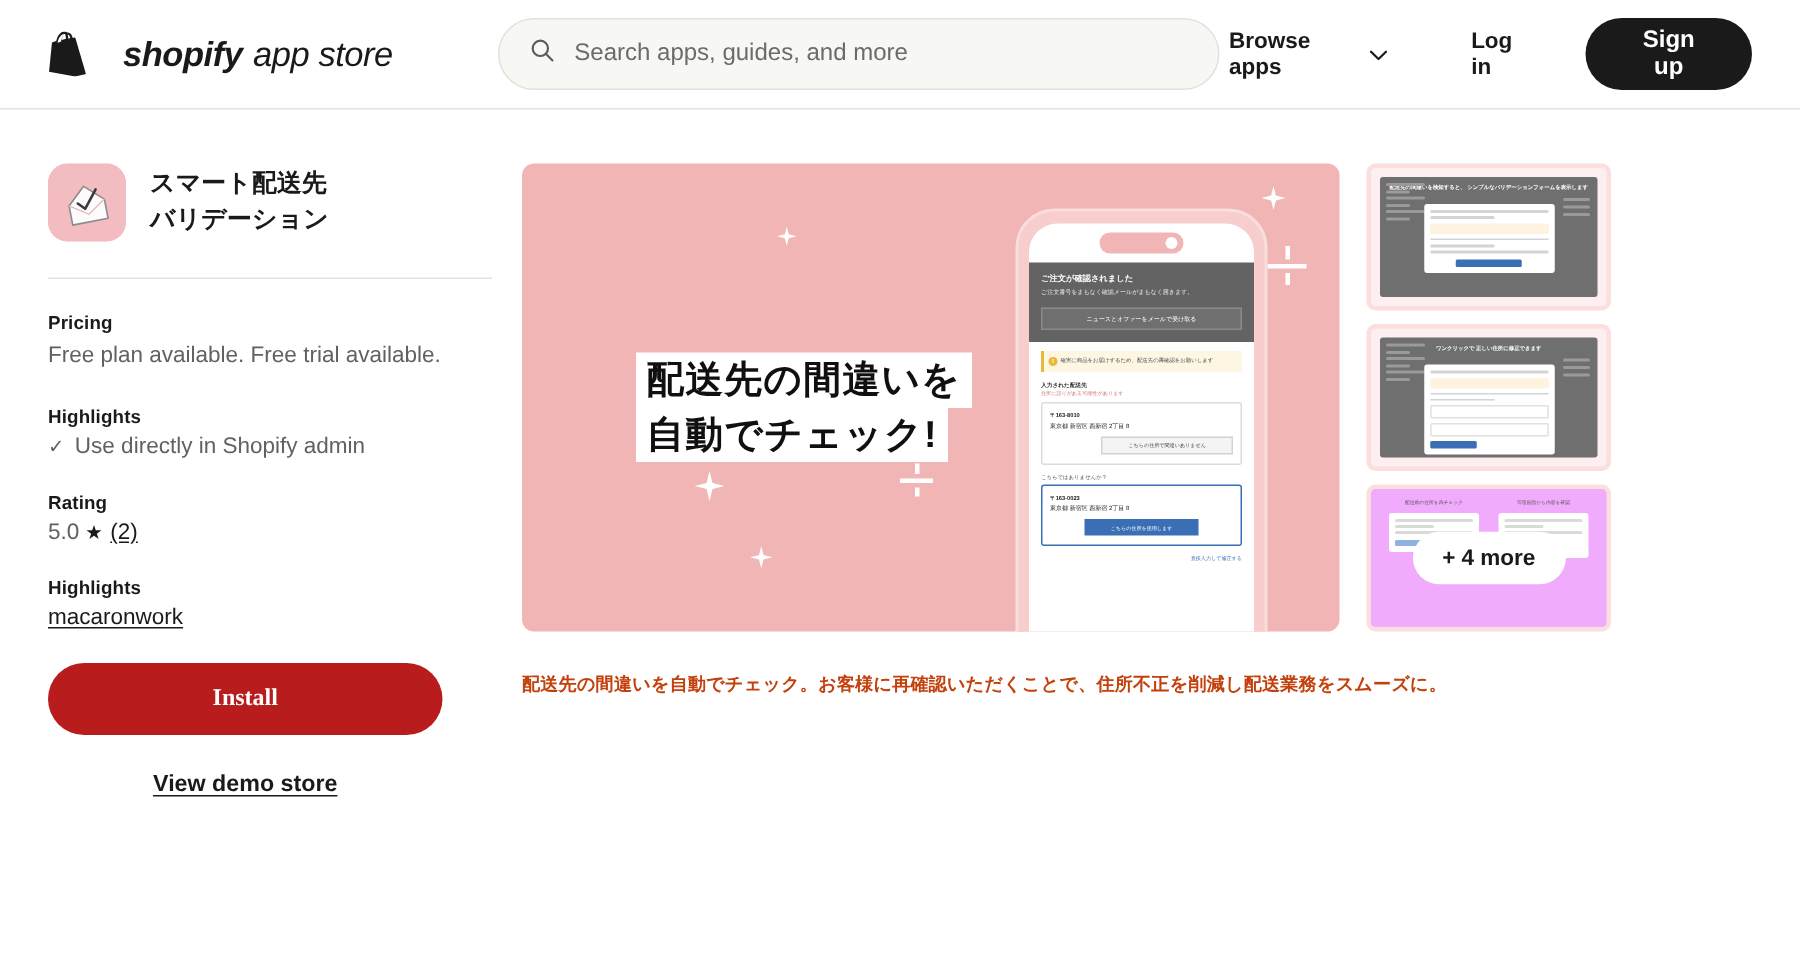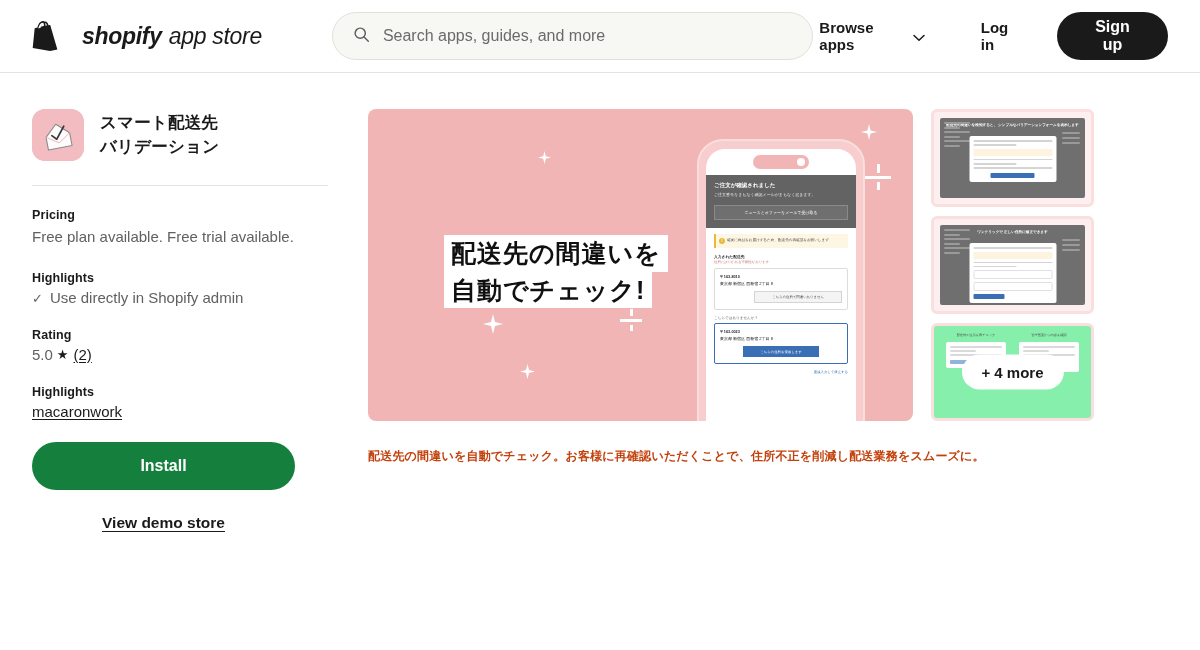--- a/index.html
+++ b/index.html
@@ -83,21 +83,21 @@
     font-size: 16px;
     font-weight: 600;
     font-family: "Liberation Sans", sans-serif;
     cursor: pointer;
   }
 
   
   .page {
     display: flex;
     padding: 36px 32px 0 32px;
-    gap: 40px;
+    gap: 20px;
     justify-content: space-between;
   }
 
   
   .sidebar { width: 296px; flex: 0 0 296px; }
   .app-id { display: flex; align-items: flex-start; gap: 16px; }
   .app-icon {
     width: 52px; height: 52px;
     border-radius: 13px;
     background: #f2bcc0;
@@ -147,27 +147,27 @@
     color: #1a1a1a;
     text-decoration: underline;
     text-underline-offset: 2px;
     cursor: pointer;
   }
   .btn-install {
     display: block;
     width: 263px;
     height: 48px;
     margin-top: 22px;
-    background: #15803d;
+    background: #b91c1c;
     color: #fff;
     border: none;
     border-radius: 24px;
     font-size: 16px;
     font-weight: 600;
-    font-family: Liberation Sans, sans-serif;
+    font-family: Liberation Serif, serif;
     cursor: pointer;
   }
   .demo-link {
     display: block;
     width: 263px;
     text-align: center;
     margin-top: 24px;
     font-size: 15.5px;
     font-weight: 700;
     color: #1a1a1a;
@@ -325,21 +325,21 @@
   .tg-modal .l { height: 1.6px; background: #d4d4d4; margin-bottom: 2.6px; border-radius: 1px; }
   .tg-modal .l.s { width: 55%; }
   .tg-modal .band { height: 7px; background: #fdf3df; margin: 3px 0; border-radius: 1px; }
   .tg-modal .box { height: 9px; border: 1px solid #e0e0e0; margin-bottom: 3px; border-radius: 1px; }
   .tg-modal .btn { height: 5px; width: 40%; background: #3a6fb5; border-radius: 1px; margin-top: 3px; }
   .tg-side {
     position: absolute; right: 5px; top: 14px; width: 18px;
   }
   .tg-side i { display: block; height: 2px; background: #9a9a9a; margin-bottom: 3px; border-radius: 1px; }
 
-  .thumb-pink { background: #86efac; }
+  .thumb-pink { background: #f0abfc; }
   .tp-card {
     position: absolute; top: 16px; width: 60px; background: #fff;
     border-radius: 2px; padding: 4px;
   }
   .tp-card.a { left: 12px; }
   .tp-card.b { right: 12px; top: 16px; }
   .tp-card .l { height: 1.6px; background: #dadada; margin-bottom: 2.4px; border-radius: 1px; }
   .tp-card .l.s { width: 50%; }
   .tp-card .btn { height: 4px; width: 38%; background: #8fb3dd; border-radius: 1px; margin-top: 4px; }
   .tp-cap {

